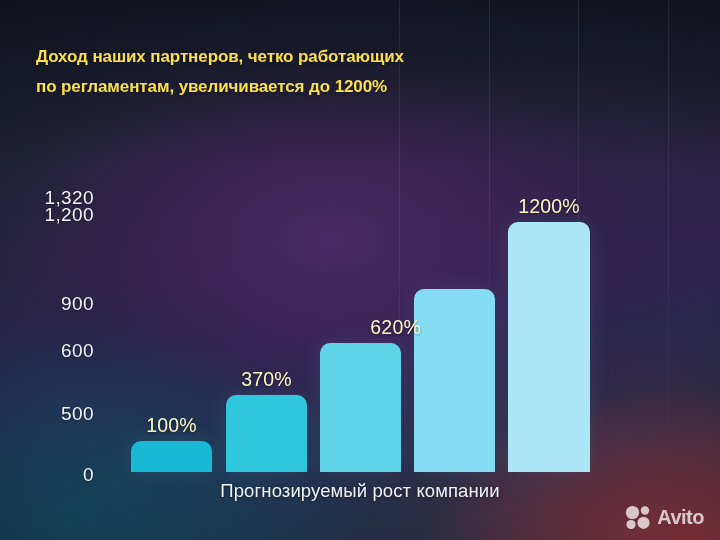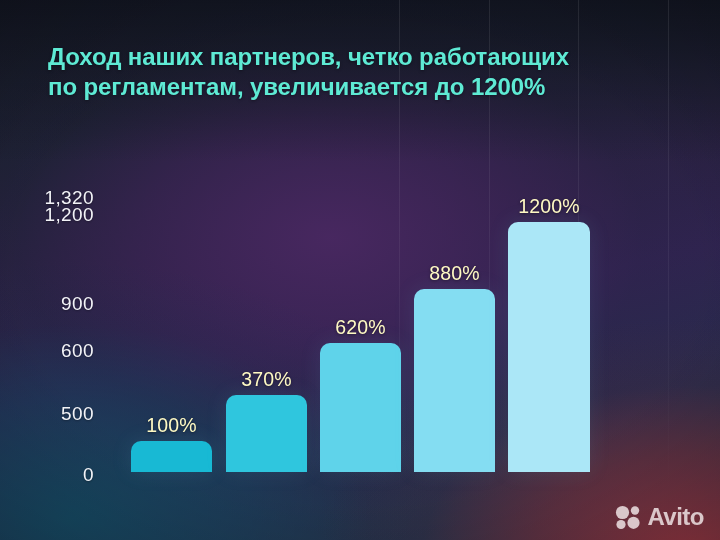--- a/index.html
+++ b/index.html
@@ -39,23 +39,23 @@
 
   
   .gridlines { position:absolute; inset:0; pointer-events:none; }
   .gridline {
     position:absolute; top:0; bottom:0; width:1px;
     background: linear-gradient(180deg, rgba(255,255,255,0.085) 0%, rgba(255,255,255,0.05) 55%, rgba(255,255,255,0.0) 92%);
   }
 
   
   .title {
-    position:absolute; left:48px; top:42px; width:660px;
-    color:#5eead4;
-    font-size:24px;
+    position:absolute; left:36px; top:42px; width:660px;
+    color:#fde047;
+    font-size:17px;
     font-weight:bold;
     line-height:30px;
     letter-spacing:-0.1px;
     white-space:pre-line;
     text-shadow:0 1px 3px rgba(0,0,0,0.35);
   }
 
   
   .yaxis { position:absolute; left:0; top:0; width:110px; height:540px; }
   .ytick {
@@ -99,21 +99,21 @@
 
   
   .watermark {
     position:absolute; right:16px; bottom:10px;
     display:flex; align-items:center; gap:5px;
     opacity:0.82;
   }
   .wm-logo { display:block; }
   .wm-text {
     color:#f3e9ea;
-    font-size:24px;
+    font-size:20px;
     font-weight:bold;
     letter-spacing:-0.5px;
     line-height:26px;
   }
 </style>
 </head>
 <body>
 
 <div id="stage">
 
@@ -145,25 +145,25 @@
 
   <div class="plot">
     <div class="bar" style="left: 131px; width: 81px; top: 440.75px; height: 31.25px; background: rgb(24, 185, 212);"></div>
     <div class="bar" style="left: 226px; width: 81px; top: 394.917px; height: 77.0833px; background: rgb(47, 198, 222);"></div>
     <div class="bar" style="left: 320px; width: 81px; top: 342.833px; height: 129.167px; background: rgb(95, 211, 234);"></div>
     <div class="bar" style="left: 414px; width: 81px; top: 288.667px; height: 183.333px; background: rgb(132, 221, 242);"></div>
     <div class="bar" style="left: 508px; width: 82px; top: 222px; height: 250px; background: rgb(171, 231, 247);"></div>
 
     <div class="bar-label" style="left: 111px; width: 121px; top: 414.75px;">100%</div>
     <div class="bar-label" style="left: 206px; width: 121px; top: 368.917px;">370%</div>
-    <div class="bar-label" style="left: 300px; width: 121px; top: 316.833px;">620%</div>
-    <div class="bar-label" style="left: 394px; width: 121px; top: 262.667px;">880%</div>
+    <div class="bar-label" style="left: 300px; width: 121px; top: 316.833px; text-align: right;">620%</div>
     <div class="bar-label" style="left: 488px; width: 122px; top: 196px;">1200%</div>
   </div>
 
+  <div class="xcaption">Прогнозируемый рост компании</div>
 
   <div class="watermark">
     <svg class="wm-logo" width="28" height="25" viewBox="0 0 28 25">
       <circle cx="8.5" cy="7.5" r="6.6" fill="#f3e9ea"></circle>
       <circle cx="21" cy="5.5" r="4.2" fill="#f3e9ea"></circle>
       <circle cx="7" cy="19.5" r="4.6" fill="#f3e9ea"></circle>
       <circle cx="19.5" cy="17.8" r="6.1" fill="#f3e9ea"></circle>
     </svg>
     <span class="wm-text">Avito</span>
   </div>

